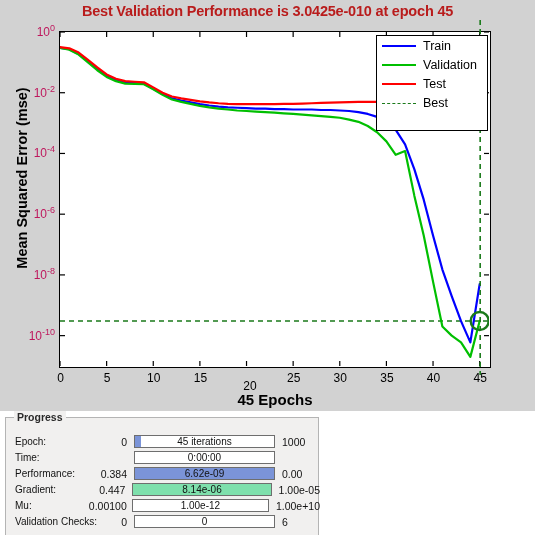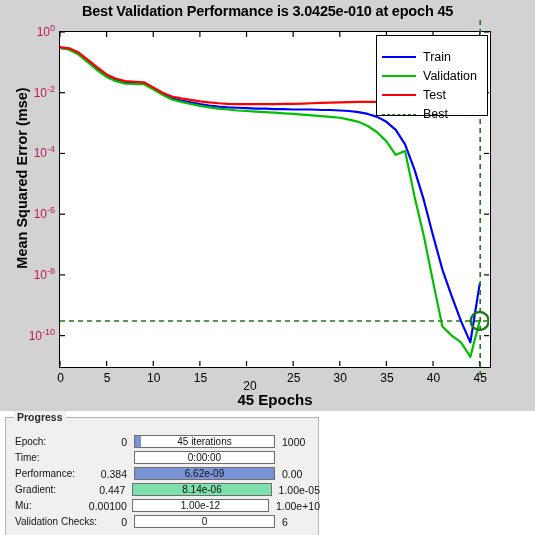--- a/index.html
+++ b/index.html
@@ -13,21 +13,21 @@
 
   
   #chart-panel {
     position: absolute; left: 0; top: 0;
     width: 535px; height: 411px;
     background: #d2d2d2;
   }
   #chart-title {
     position: absolute; left: 0; top: 3px; width: 535px;
     text-align: center;
-    font-size: 14.5px; font-weight: bold; color: #000000;
+    font-size: 14.5px; font-weight: bold; color: #b91c1c;
     letter-spacing: -0.2px;
     white-space: nowrap;
   }
   #plot-box {
     position: absolute;
     left: 59px; top: 31px;
     width: 432px; height: 337px;
     background: #ffffff;
     border: 1.5px solid #000000;
     box-sizing: border-box;
@@ -59,25 +59,25 @@
   #xlabel {
     position: absolute; left: 59px; top: 391px; width: 432px;
     text-align: center;
     font-size: 15px; font-weight: bold; color: #000;
   }
 
   
   #legend {
     position: absolute;
     left: 376px; top: 35px;
-    width: 112px; height: 81px;
+    width: 112px; height: 96px;
     background: #ffffff;
     border: 1.2px solid #000;
     box-sizing: border-box;
-    padding: 11px 0 0 0;
+    padding: 0 0 0 0;
   }
   .legend-row {
     display: flex; align-items: center;
     height: 19px; padding-left: 5px;
   }
   .legend-swatch { width: 34px; height: 12px; position: relative; margin-right: 7px; flex: none; }
   .legend-swatch i {
     position: absolute; left: 0; top: 5px; width: 34px; height: 2.6px; display: block;
   }
   .legend-swatch.dashed i {

